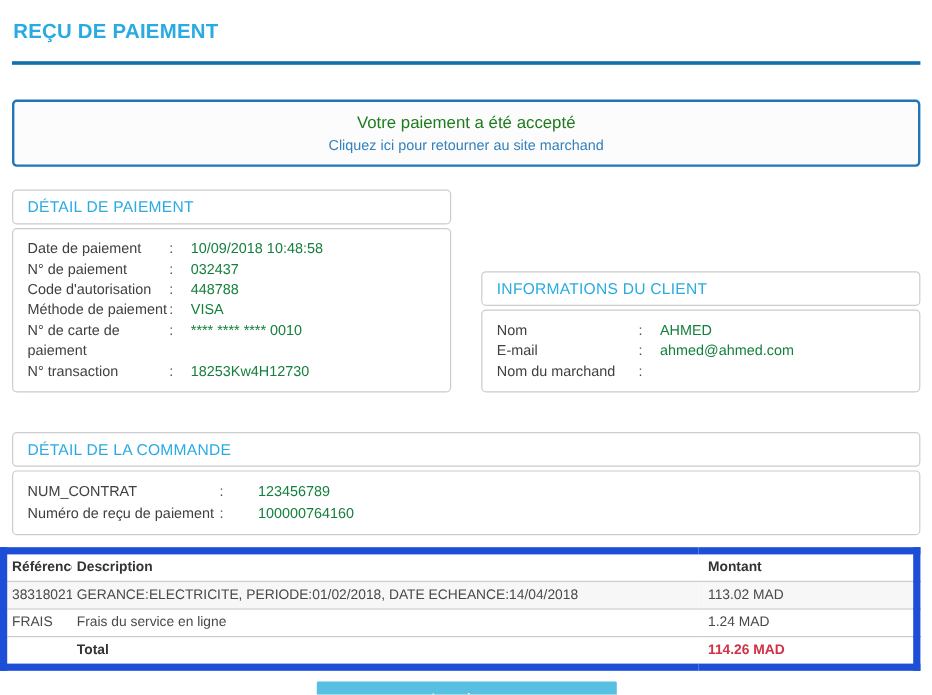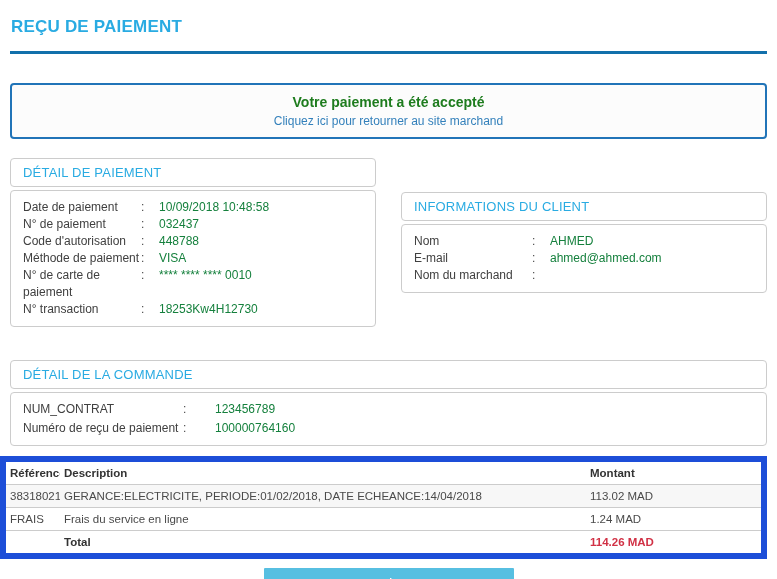--- a/index.html
+++ b/index.html
@@ -5,24 +5,24 @@
   * { box-sizing: border-box; }
   html,body { margin:0; padding:0; background:#fff; }
   body { font-family:"Liberation Sans", sans-serif; }
   .page { width:777px; height:579px; padding:14px 10px 0; position:relative; overflow:hidden; background:#fff; }
 
   .page-title { color:#29abe2; font-size:17px; font-weight:bold; margin:3px 0 0 1px; letter-spacing:.2px; }
   .title-rule { height:3px; background:#1270ab; margin-top:14px; }
 
   .status-box { margin-top:29px; height:56px; border:2px solid #2174b8; border-radius:4px; background:#fcfcfc;
     display:flex; flex-direction:column; align-items:center; justify-content:center; gap:4px; }
-  .status-message { color:#1e7c1e; font-weight:bold; font-size:14px; }
+  .status-message { color:#1e7c1e; font-weight:normal; font-size:14px; }
   .status-link { color:#3380bb; font-size:12px; text-decoration:none; cursor:pointer; }
 
-  .panels { display:flex; gap:25px; margin-top:19px; align-items:center; }
+  .panels { display:flex; gap:25px; margin-top:19px; align-items:flex-end; }
   .panel { flex:1; min-width:0; }
   .panel-header { border:1px solid #ccc; border-radius:4px; background:#fff; padding:6px 12px;
     color:#29abe2; font-size:13px; letter-spacing:.2px; }
   .panel-body { border:1px solid #ccc; border-radius:4px; margin-top:3px; padding:8px 12px;
     font-size:12px; color:#4a4a4a; }
   .kv-row { display:flex; line-height:17px; }
   .kv-label { flex:0 0 118px; color:#404040; }
   .kv-colon { flex:0 0 18px; text-align:left; }
   .kv-value { color:#15803d; white-space:nowrap; }
 

